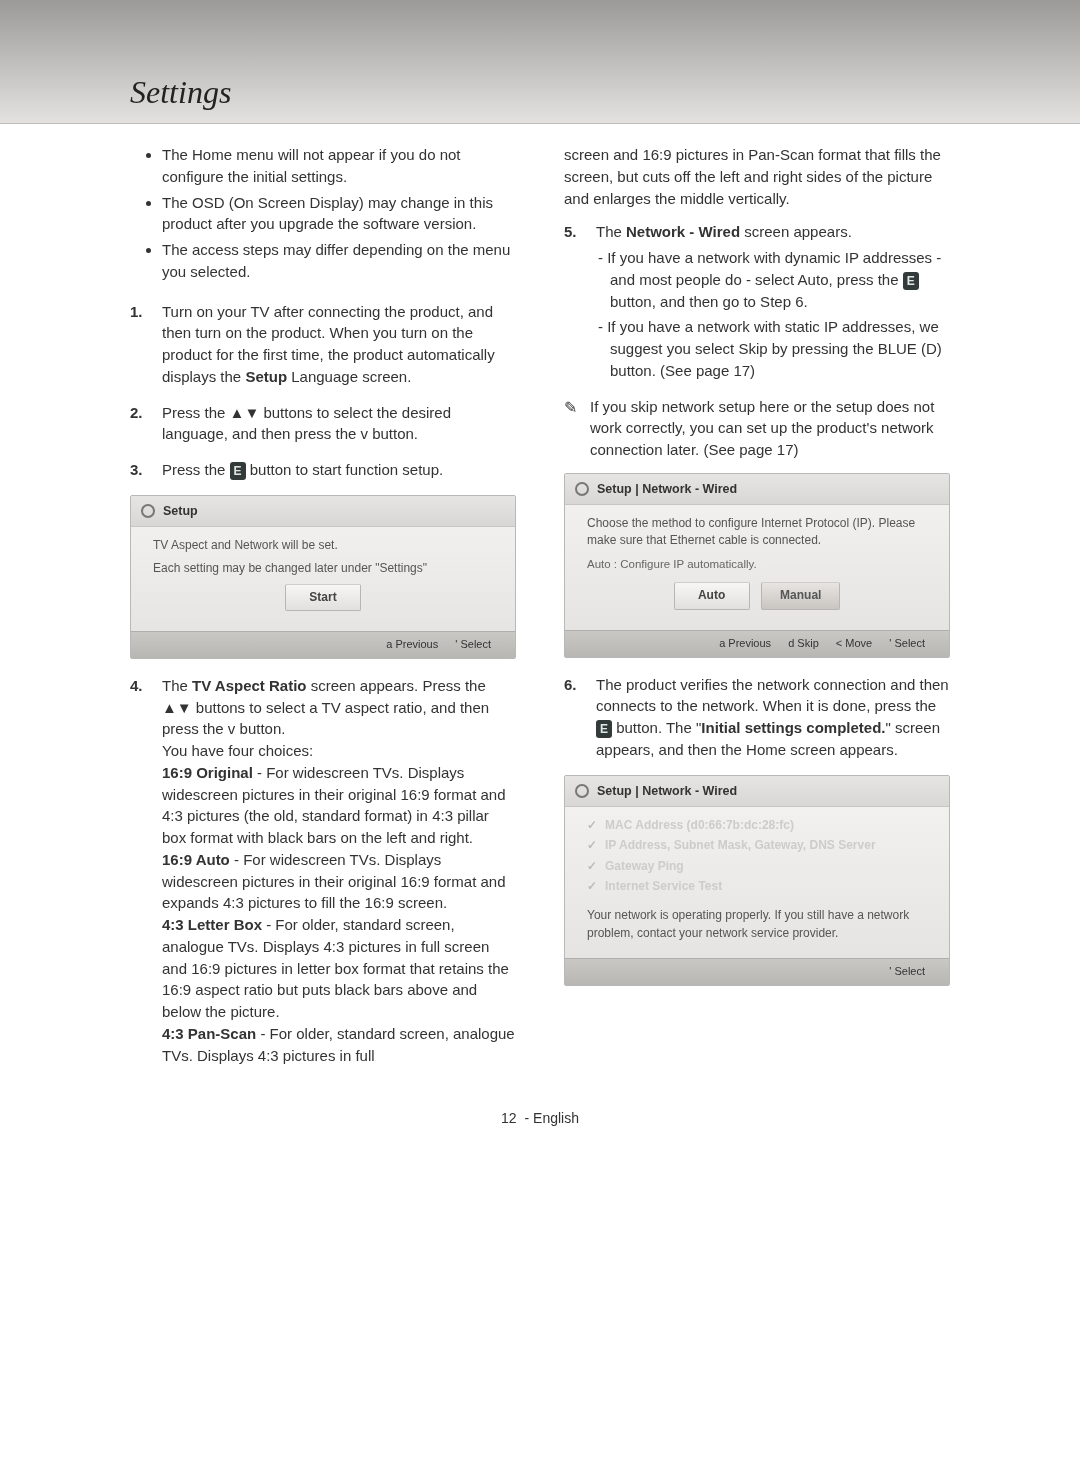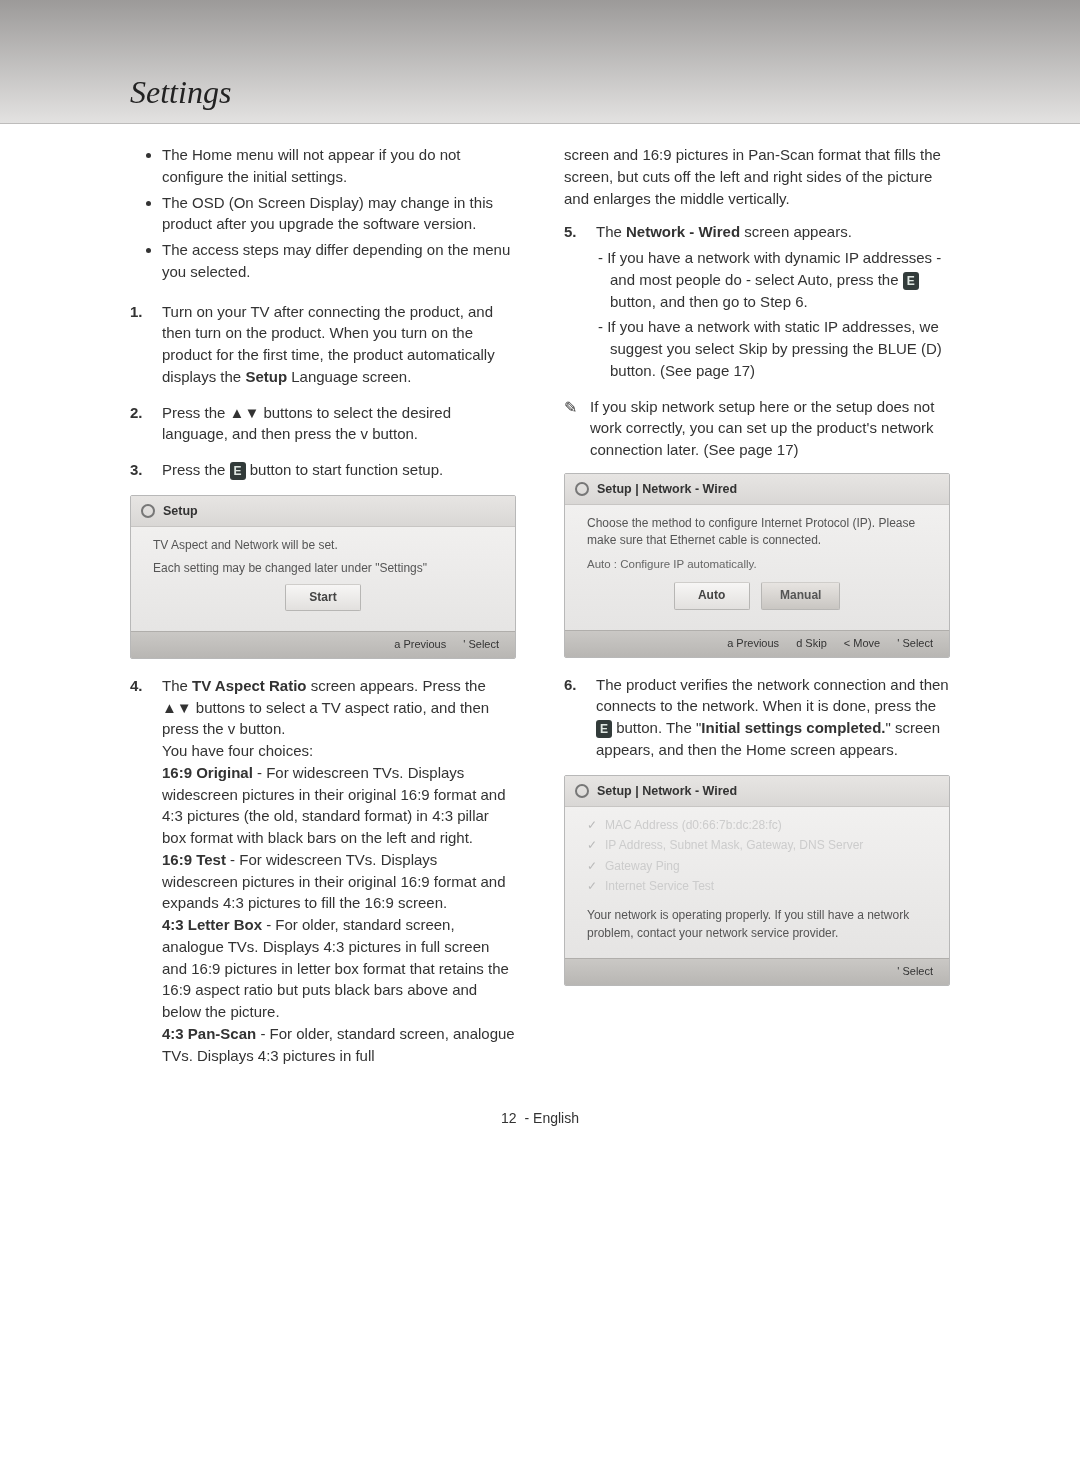--- a/index.html
+++ b/index.html
@@ -153,28 +153,29 @@
     text-align: center;
   }
   .osd-btn.active {
     background: linear-gradient(to bottom,#e7e4e1,#c9c6c2);
     color: #555;
   }
   .osd-footer {
     background: linear-gradient(to bottom,#cac8c5,#b8b6b3);
     border-top: 1px solid #b0aeab;
     text-align: right;
-    padding: 5px 16px;
+    padding: 5px 24px;
     font-size: 11px;
     color: #333;
   }
   .osd-footer span { margin-left: 14px; }
   .check-list {
     list-style: none;
     padding-left: 0;
+    font-weight: bold;
   }
   .check-list li {
     position: relative;
     padding-left: 18px;
     margin-bottom: 3px;
     color: #ccc;
     font-size: 12px;
   }
   .check-list li::before {
     content: "✓";
@@ -239,21 +240,21 @@
           <span>a Previous</span>
           <span>' Select</span>
         </div>
       </div>
 
       <ol class="steps start4">
         <li>
           <span>The </span><span class="bold-inline">TV Aspect Ratio</span><span> screen appears. Press the ▲▼ buttons to select a TV aspect ratio, and then press the v button.</span><br>
           <span>You have four choices:</span><br>
           <span class="bold-inline">16:9 Original</span><span> - For widescreen TVs. Displays widescreen pictures in their original 16:9 format and 4:3 pictures (the old, standard format) in 4:3 pillar box format with black bars on the left and right.</span><br>
-          <span class="bold-inline">16:9 Test</span><span> - For widescreen TVs. Displays widescreen pictures in their original 16:9 format and expands 4:3 pictures to fill the 16:9 screen.</span><br>
+          <span class="bold-inline">16:9 Auto</span><span> - For widescreen TVs. Displays widescreen pictures in their original 16:9 format and expands 4:3 pictures to fill the 16:9 screen.</span><br>
           <span class="bold-inline">4:3 Letter Box</span><span> - For older, standard screen, analogue TVs. Displays 4:3 pictures in full screen and 16:9 pictures in letter box format that retains the 16:9 aspect ratio but puts black bars above and below the picture.</span><br>
           <span class="bold-inline">4:3 Pan-Scan</span><span> - For older, standard screen, analogue TVs. Displays 4:3 pictures in full</span>
         </li>
       </ol>
 
     </div>
 
     <div class="col">
 
       <div class="continued">screen and 16:9 pictures in Pan-Scan format that fills the screen, but cuts off the left and right sides of the picture and enlarges the middle vertically.</div>

